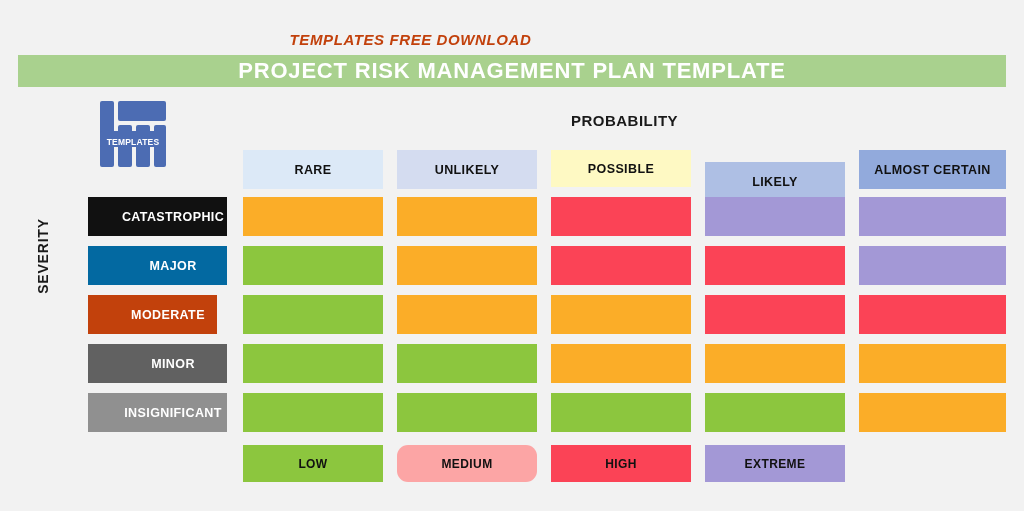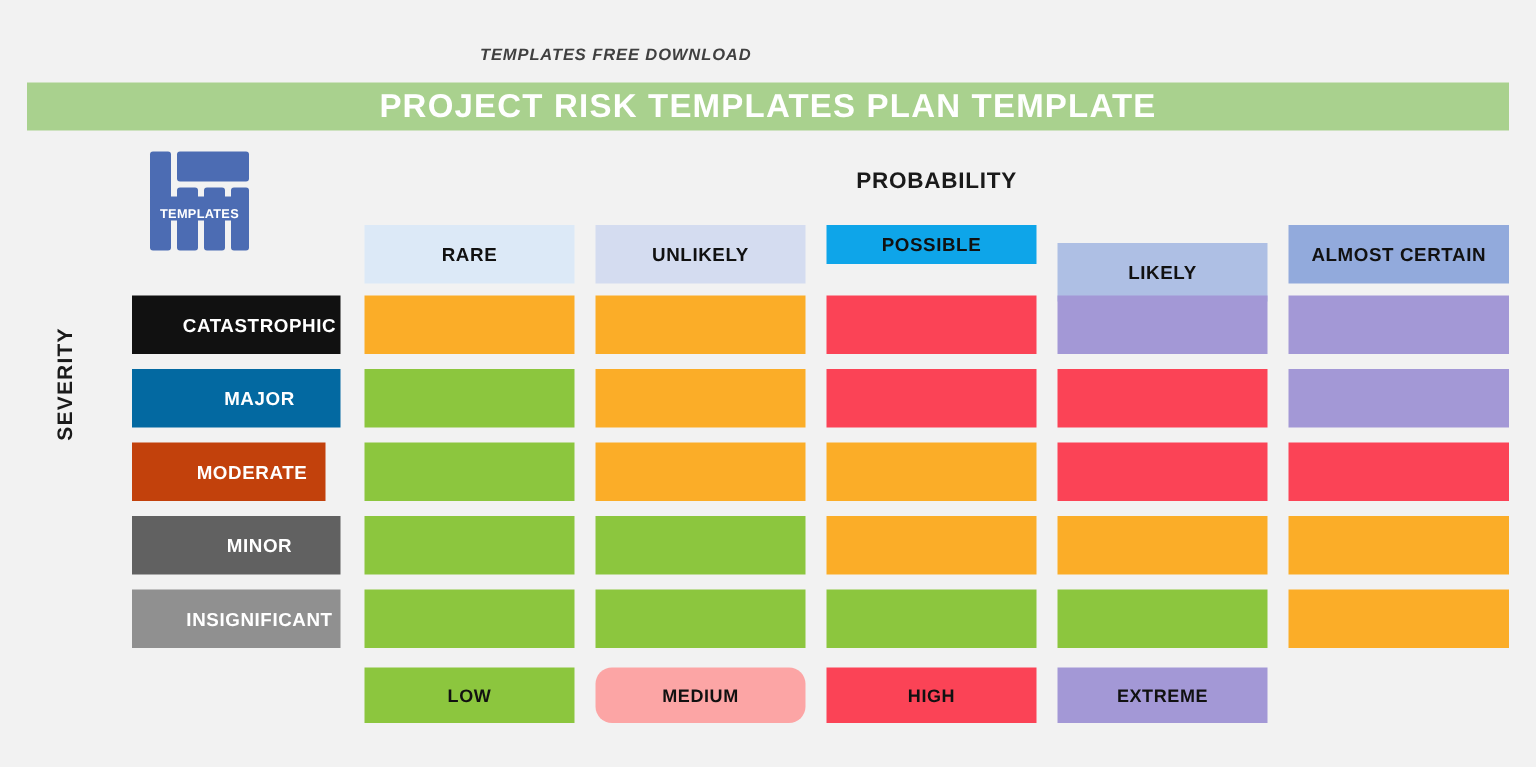--- a/index.html
+++ b/index.html
@@ -15,25 +15,25 @@
     position: relative;
   }
 
   
   #tagline {
     position: absolute;
     top: 31px;
     left: 0;
     width: 821px;
     text-align: center;
-    font-size: 11px;
+    font-size: 15px;
     font-weight: bold;
     font-style: italic;
     letter-spacing: 0.6px;
-    color: #404040;
+    color: #c2410c;
   }
   #title-bar {
     position: absolute;
     top: 55px;
     left: 18px;
     width: 988px;
     height: 32px;
     background: #a9d18e;
     display: flex;
     align-items: center;
@@ -129,21 +129,21 @@
     font-weight: bold;
     color: #111111;
     letter-spacing: 0.4px;
   }
 </style>
 </head>
 <body>
 
 <div id="tagline">TEMPLATES FREE DOWNLOAD</div>
 <div id="title-bar">
-  <span id="title-text">PROJECT RISK TEMPLATES PLAN TEMPLATE</span>
+  <span id="title-text">PROJECT RISK MANAGEMENT PLAN TEMPLATE</span>
 </div>
 
 <div id="logo">
   <div class="logo-blk" style="left:0;top:0;width:14px;height:66px;"></div>
   <div class="logo-blk" style="left:18px;top:0;width:48px;height:20px;"></div>
   <div class="logo-blk" style="left:18px;top:24px;width:14px;height:42px;"></div>
   <div class="logo-blk" style="left:36px;top:24px;width:14px;height:42px;"></div>
   <div class="logo-blk" style="left:54px;top:24px;width:12px;height:42px;"></div>
   <div class="logo-blk" style="left:0;top:30px;width:66px;height:16px;"></div>
   <div id="logo-word">TEMPLATES</div>
@@ -152,21 +152,21 @@
 <div id="probability-label">PROBABILITY</div>
 <div id="severity-label">SEVERITY</div>
 
 <div id="grid-root">
     <div class="cell col-head" style="left: 243px; top: 150px; width: 140px; height: 39px; background: rgb(220, 233, 247);">
       <span>RARE</span>
     </div>
     <div class="cell col-head" style="left: 397px; top: 150px; width: 140px; height: 39px; background: rgb(212, 220, 240);">
       <span>UNLIKELY</span>
     </div>
-    <div class="cell col-head" style="left: 551px; top: 150px; width: 140px; height: 26px; background: #0ea5e9; text-align: center;">
+    <div class="cell col-head" style="left: 551px; top: 150px; width: 140px; height: 37px; background: #fef9c3; text-align: center;">
       <span>POSSIBLE</span>
     </div>
     <div class="cell col-head" style="left: 705px; top: 150px; width: 140px; height: 39px; background: rgb(174, 191, 228); margin-top: 12px;">
       <span>LIKELY</span>
     </div>
     <div class="cell col-head" style="left: 859px; top: 150px; width: 147px; height: 39px; background: rgb(146, 170, 220);">
       <span>ALMOST CERTAIN</span>
     </div>
     <div class="cell row-head" style="left: 88px; top: 197px; width: 139px; height: 39px; background: rgb(17, 17, 17); color: rgb(255, 255, 255);">
       <span>CATASTROPHIC</span>

